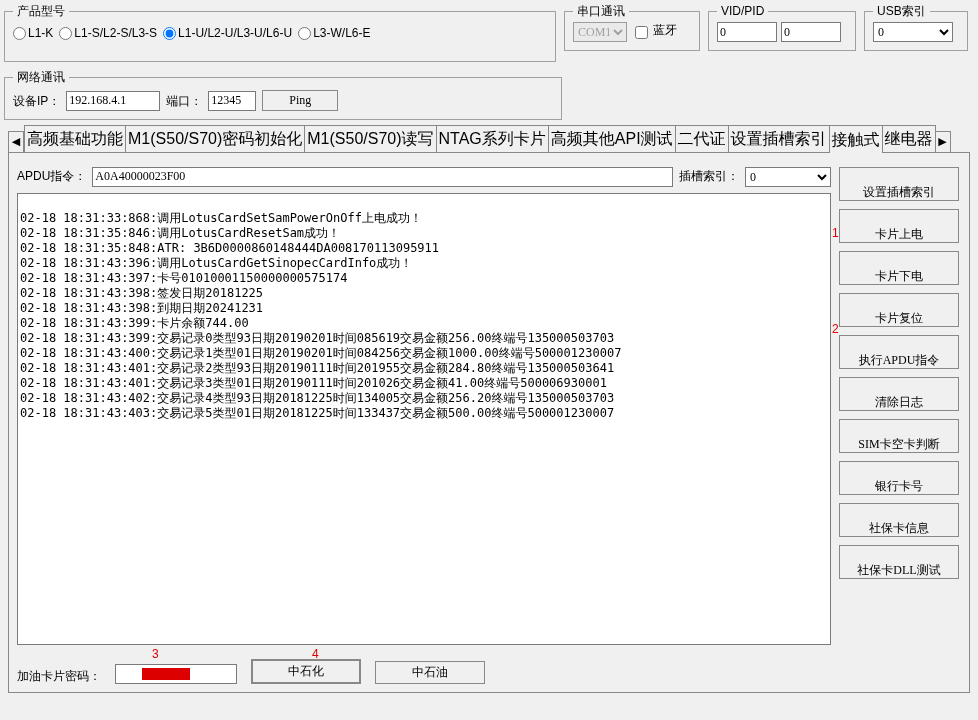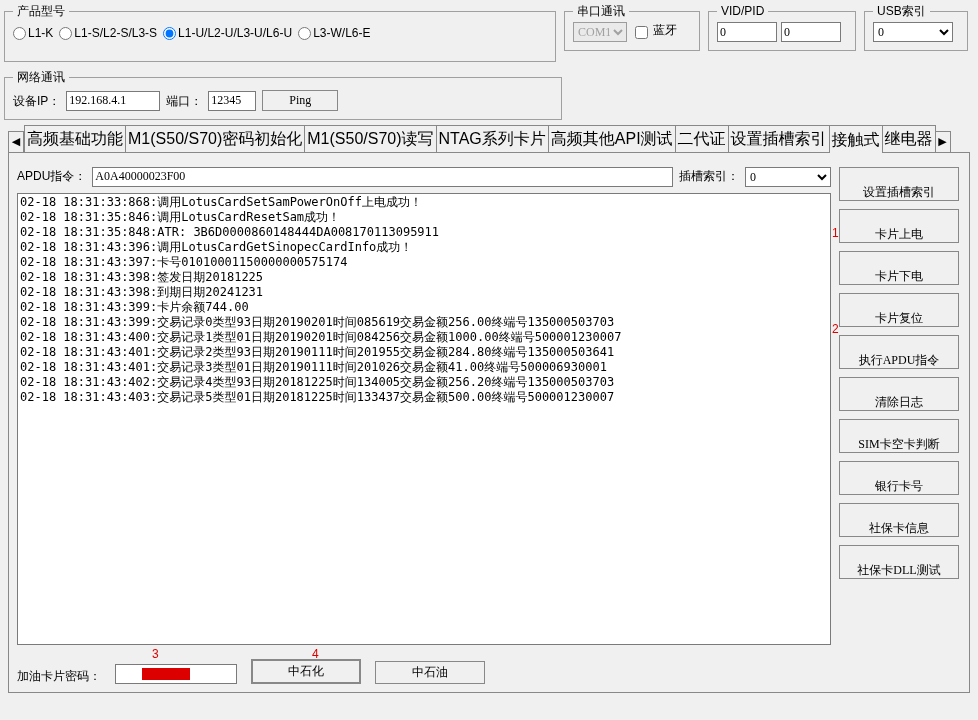--- a/index.html
+++ b/index.html
@@ -22,21 +22,21 @@
   .net fieldset{padding-bottom:8px}
   .net .line{display:flex;align-items:center;gap:6px;margin-top:2px}
   .tabs{position:relative;margin:4px 8px 0;display:flex;align-items:flex-end;border-bottom:1px solid #888}
   .tab{border:1px solid #888;border-bottom:none;padding:3px 2px;margin-right:-1px;background:#f0f0f0;cursor:pointer;white-space:nowrap;font-size:16px}
   .tab.active{background:#f0f0f0;position:relative;top:1px;padding-top:4px}
   .tab-arrow{width:14px;text-align:center;border:1px solid #888;border-bottom:none;background:#f0f0f0;cursor:pointer;font-size:11px;padding:3px 0}
   .panel{margin:0 8px;border:1px solid #888;border-top:none;padding:14px 8px 8px;height:540px;box-sizing:border-box;display:flex;gap:8px}
   .left{flex:1;display:flex;flex-direction:column}
   .apdu-row{display:flex;align-items:center;gap:6px;margin-bottom:6px}
   .apdu-row input.apdu{flex:1}
-  .log{flex:1;border:1px solid #7a7a7a;background:#fff;font:12px/15px "SimSun",monospace;white-space:pre;overflow:auto;padding:1px 2px}
+  .log{flex:1;border:1px solid #7a7a7a;background:#fff;font:12px/15px "SimSun",monospace;white-space:pre;overflow:auto;padding:17px 2px}
   .bottom{display:flex;align-items:flex-end;gap:14px;margin-top:14px}
   .right{width:122px;display:flex;flex-direction:column;gap:8px}
   .right .btn{width:120px;height:34px;padding:16px}
   .mark{color:#d00;position:absolute}
   .mark1{left:832px;top:226px}
   .mark2{left:832px;top:322px}
   .mark3{left:152px;top:647px}
   .mark4{left:312px;top:647px}
   .redact{position:absolute;left:142px;top:668px;width:48px;height:12px;background:#d00}
   .chk{display:flex;align-items:flex-start;gap:2px}

